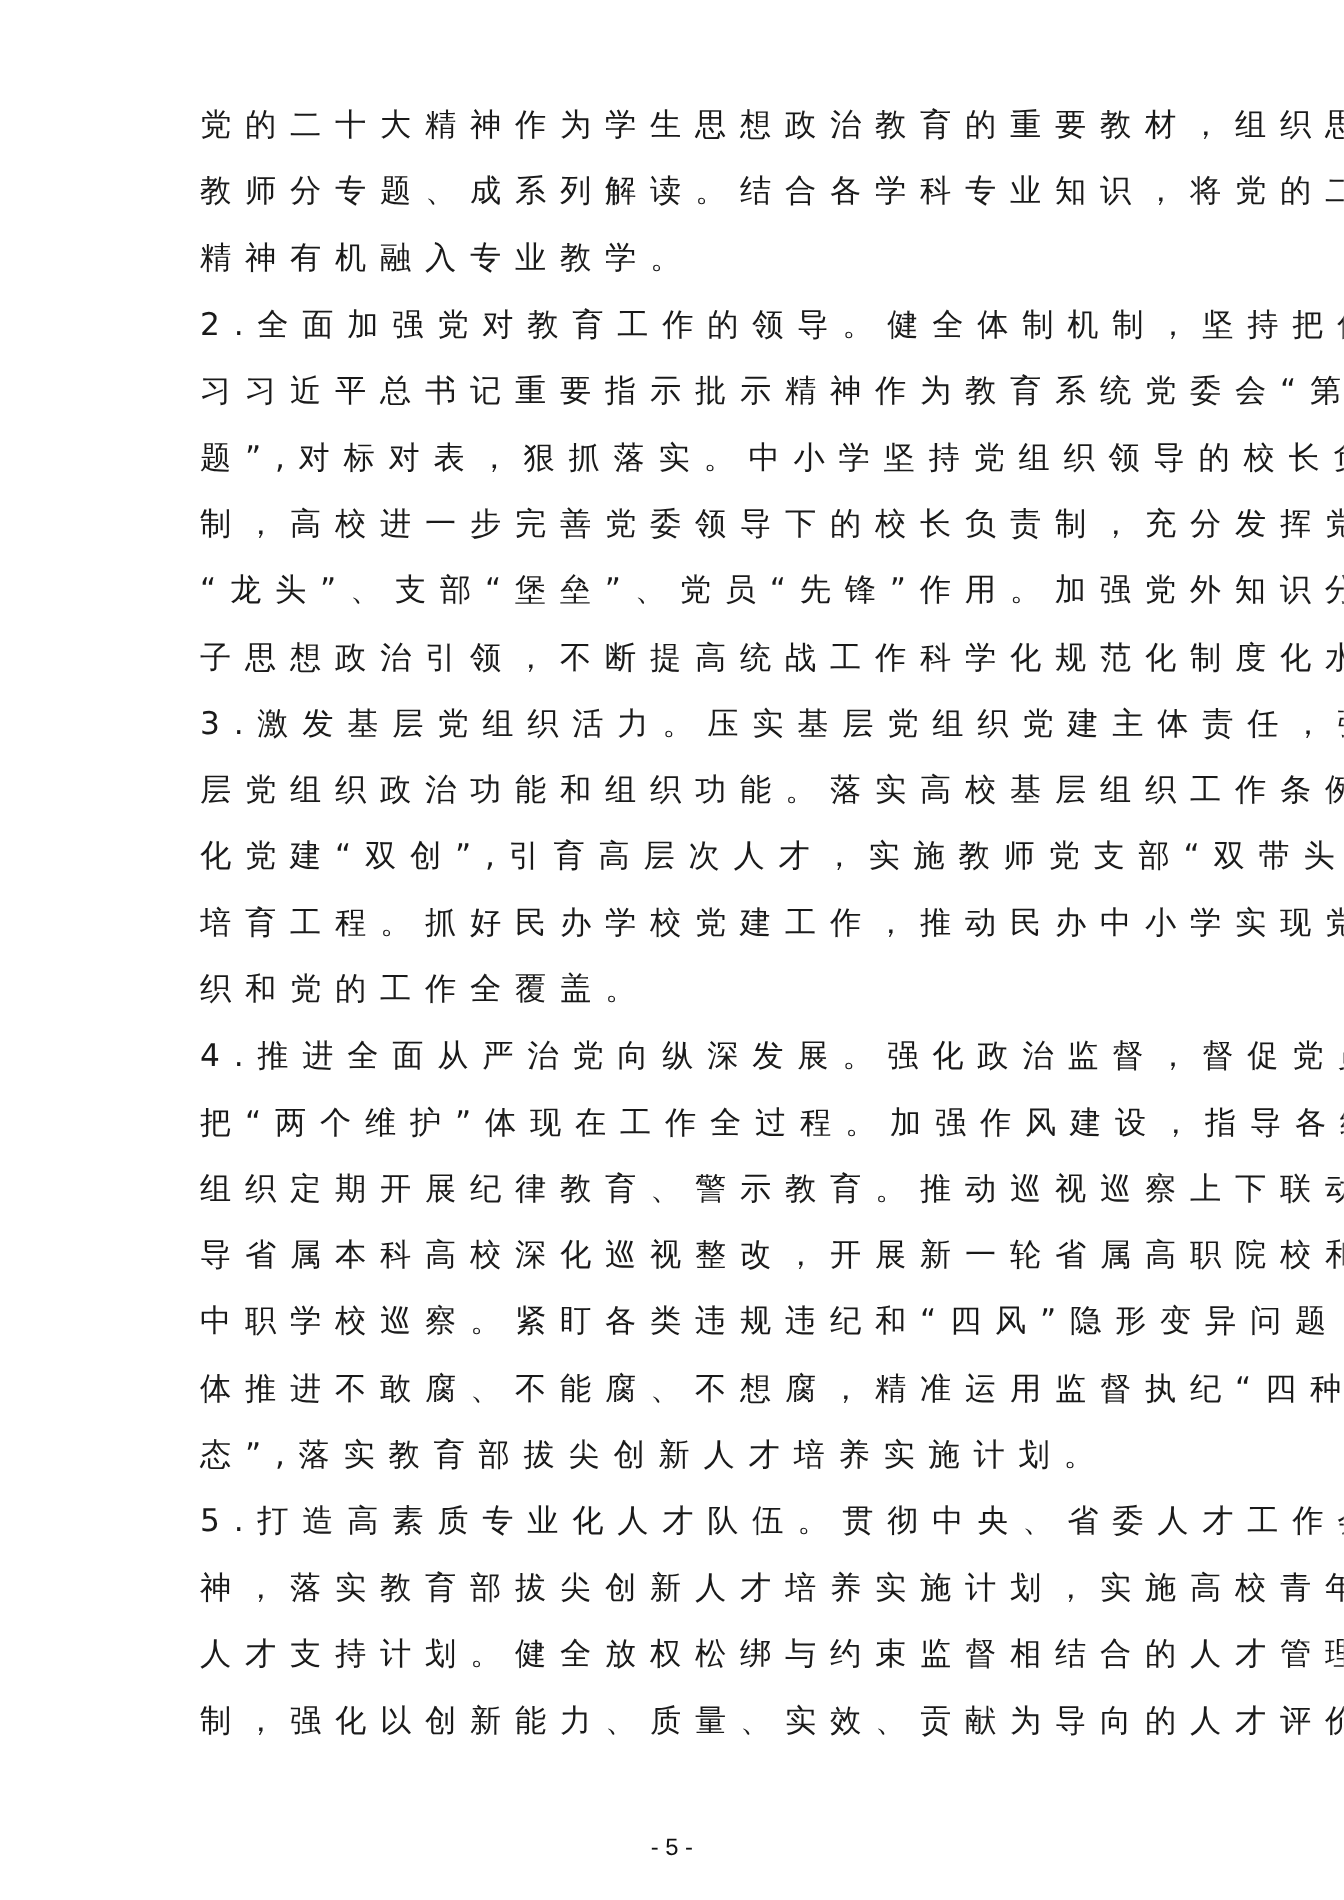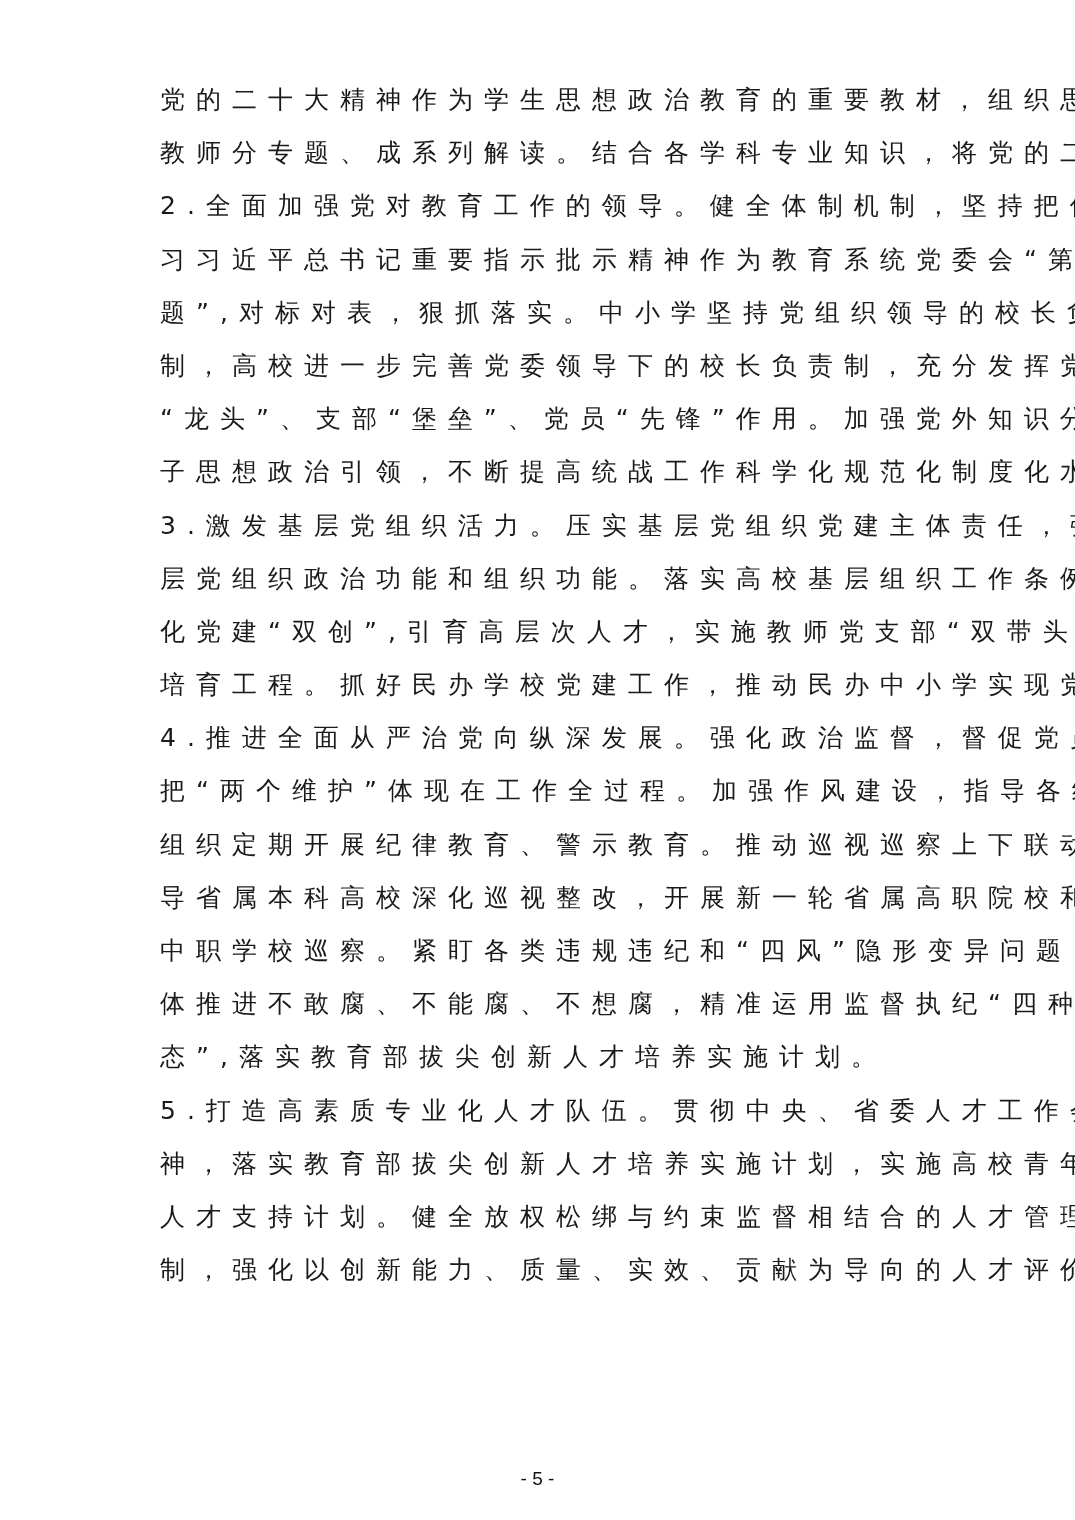--- a/index.html
+++ b/index.html
@@ -19,30 +19,32 @@
     font-size: 19px; color: #111;
   }
 </style>
 </head>
 <body>
 
 <div class="page">
   <div class="body-text">
     <div class="line">党的二十大精神作为学生思想政治教育的重要教材，组织思政课</div>
     <div class="line">教师分专题、成系列解读。结合各学科专业知识，将党的二十大</div>
+    <div class="line">精神有机融入专业教学。</div>
     <div class="line">2.全面加强党对教育工作的领导。健全体制机制，坚持把传达学</div>
     <div class="line">习习近平总书记重要指示批示精神作为教育系统党委会“第一议</div>
     <div class="line">题”,对标对表，狠抓落实。中小学坚持党组织领导的校长负责</div>
     <div class="line">制，高校进一步完善党委领导下的校长负责制，充分发挥党委</div>
     <div class="line">“龙头”、支部“堡垒”、党员“先锋”作用。加强党外知识分</div>
     <div class="line">子思想政治引领，不断提高统战工作科学化规范化制度化水平。</div>
     <div class="line">3.激发基层党组织活力。压实基层党组织党建主体责任，强化基</div>
     <div class="line">层党组织政治功能和组织功能。落实高校基层组织工作条例，深</div>
     <div class="line">化党建“双创”,引育高层次人才，实施教师党支部“双带头人”</div>
     <div class="line">培育工程。抓好民办学校党建工作，推动民办中小学实现党的组</div>
+    <div class="line">织和党的工作全覆盖。</div>
     <div class="line">4.推进全面从严治党向纵深发展。强化政治监督，督促党员干部</div>
     <div class="line">把“两个维护”体现在工作全过程。加强作风建设，指导各级党</div>
     <div class="line">组织定期开展纪律教育、警示教育。推动巡视巡察上下联动，指</div>
     <div class="line">导省属本科高校深化巡视整改，开展新一轮省属高职院校和厅属</div>
     <div class="line">中职学校巡察。紧盯各类违规违纪和“四风”隐形变异问题，一</div>
     <div class="line">体推进不敢腐、不能腐、不想腐，精准运用监督执纪“四种形</div>
     <div class="line">态”,落实教育部拔尖创新人才培养实施计划。</div>
     <div class="line">5.打造高素质专业化人才队伍。贯彻中央、省委人才工作会议精</div>
     <div class="line">神，落实教育部拔尖创新人才培养实施计划，实施高校青年杰出</div>
     <div class="line">人才支持计划。健全放权松绑与约束监督相结合的人才管理机</div>

